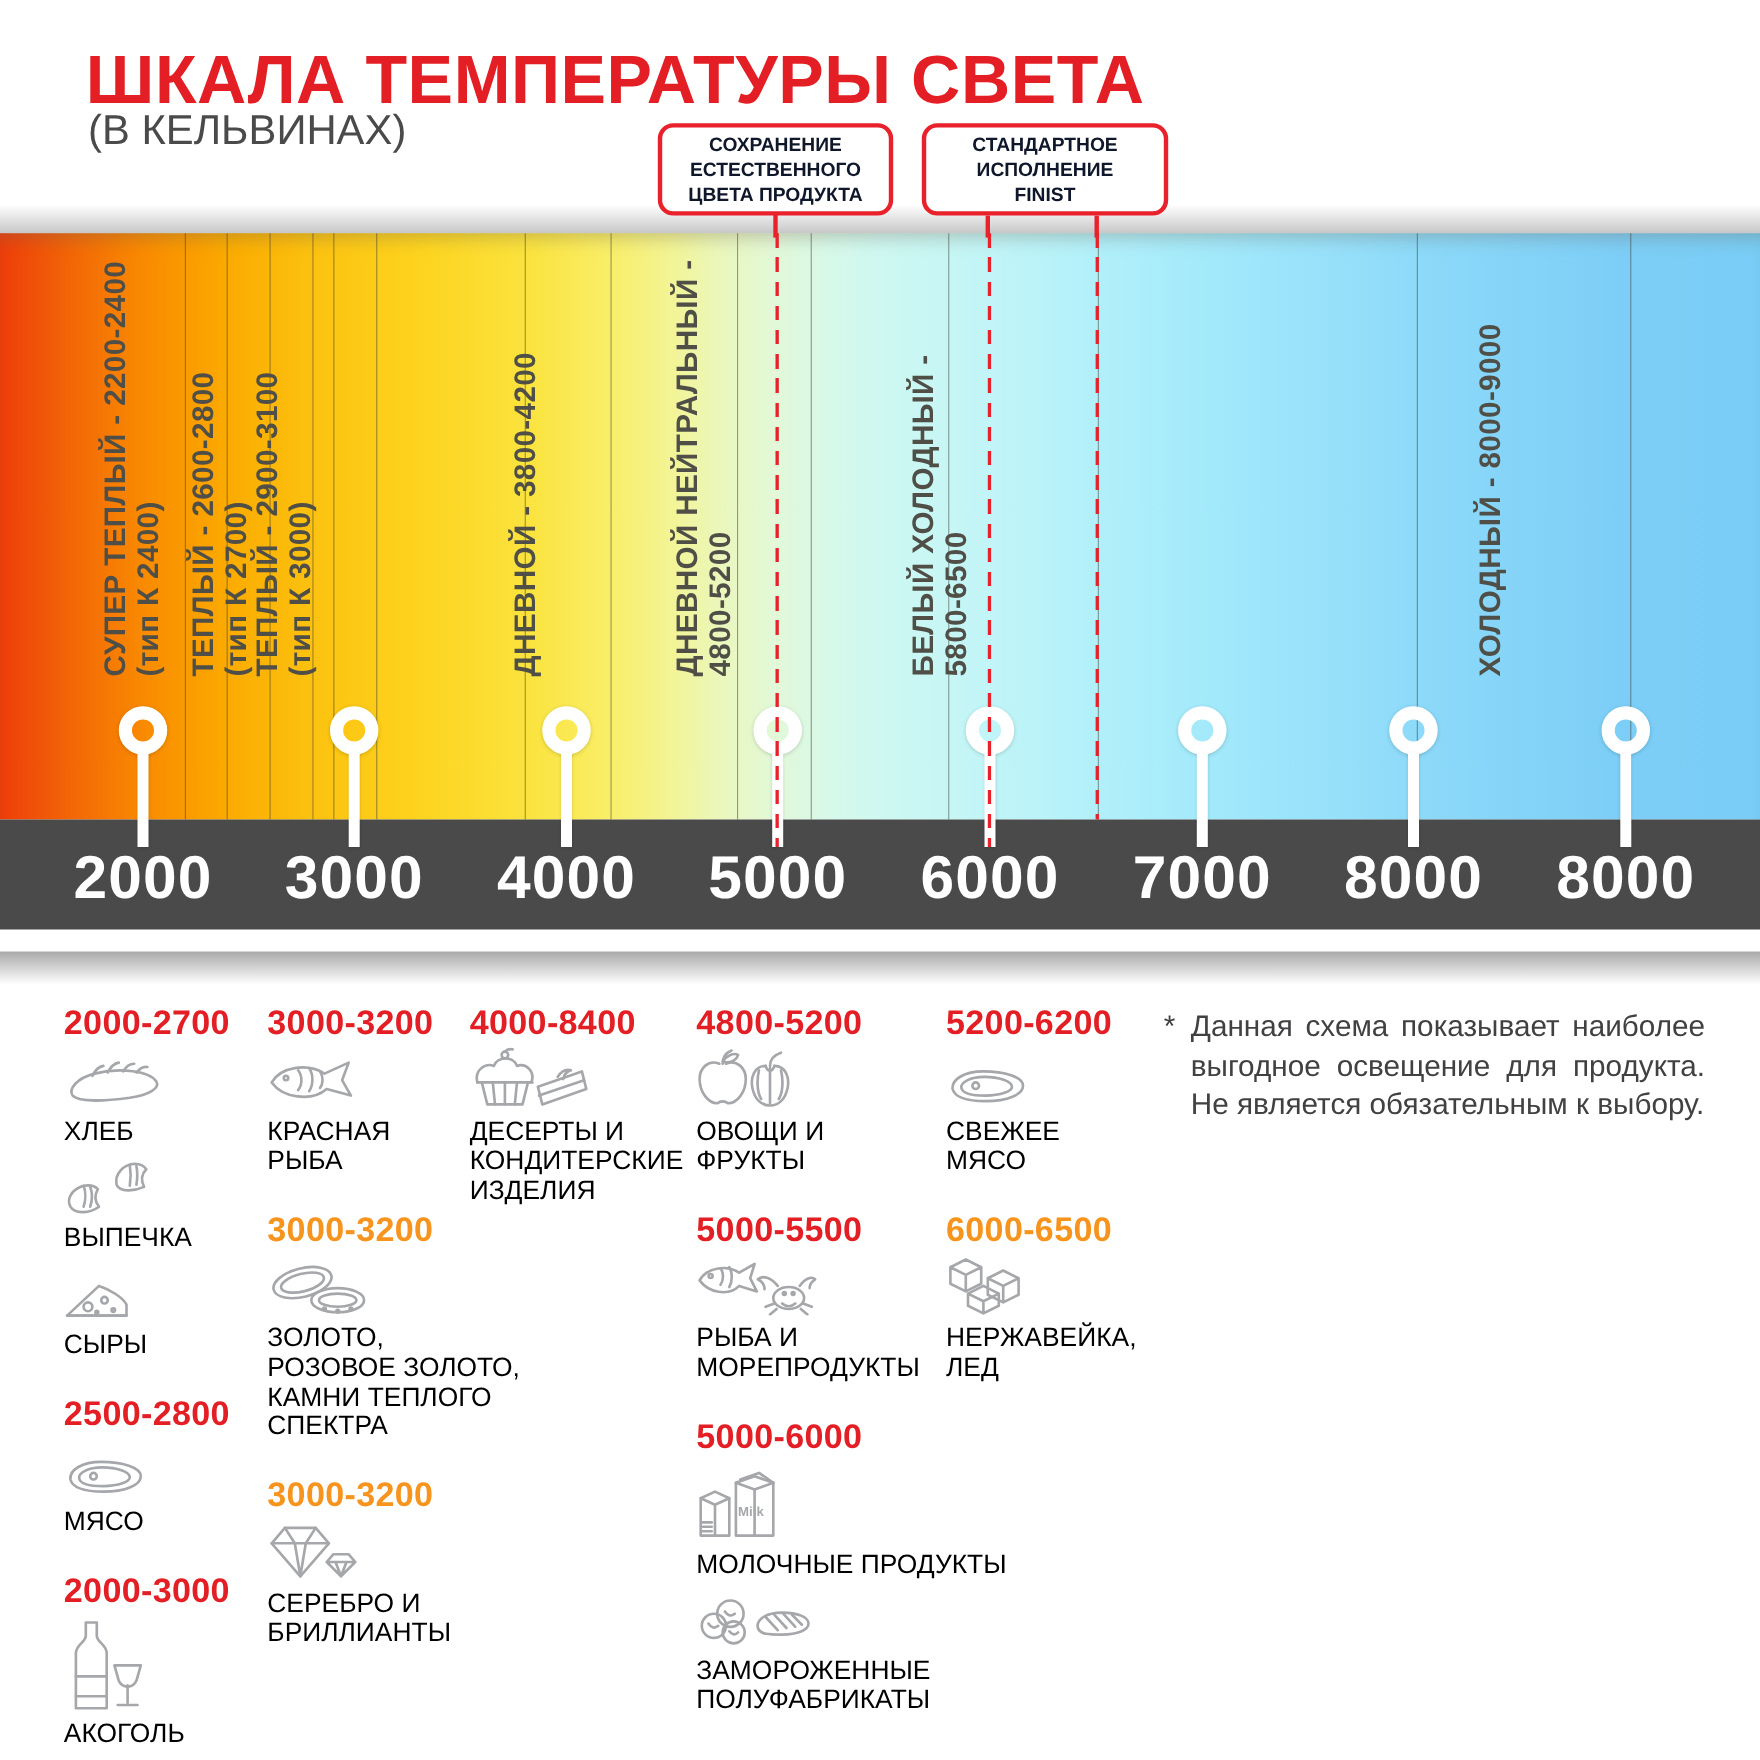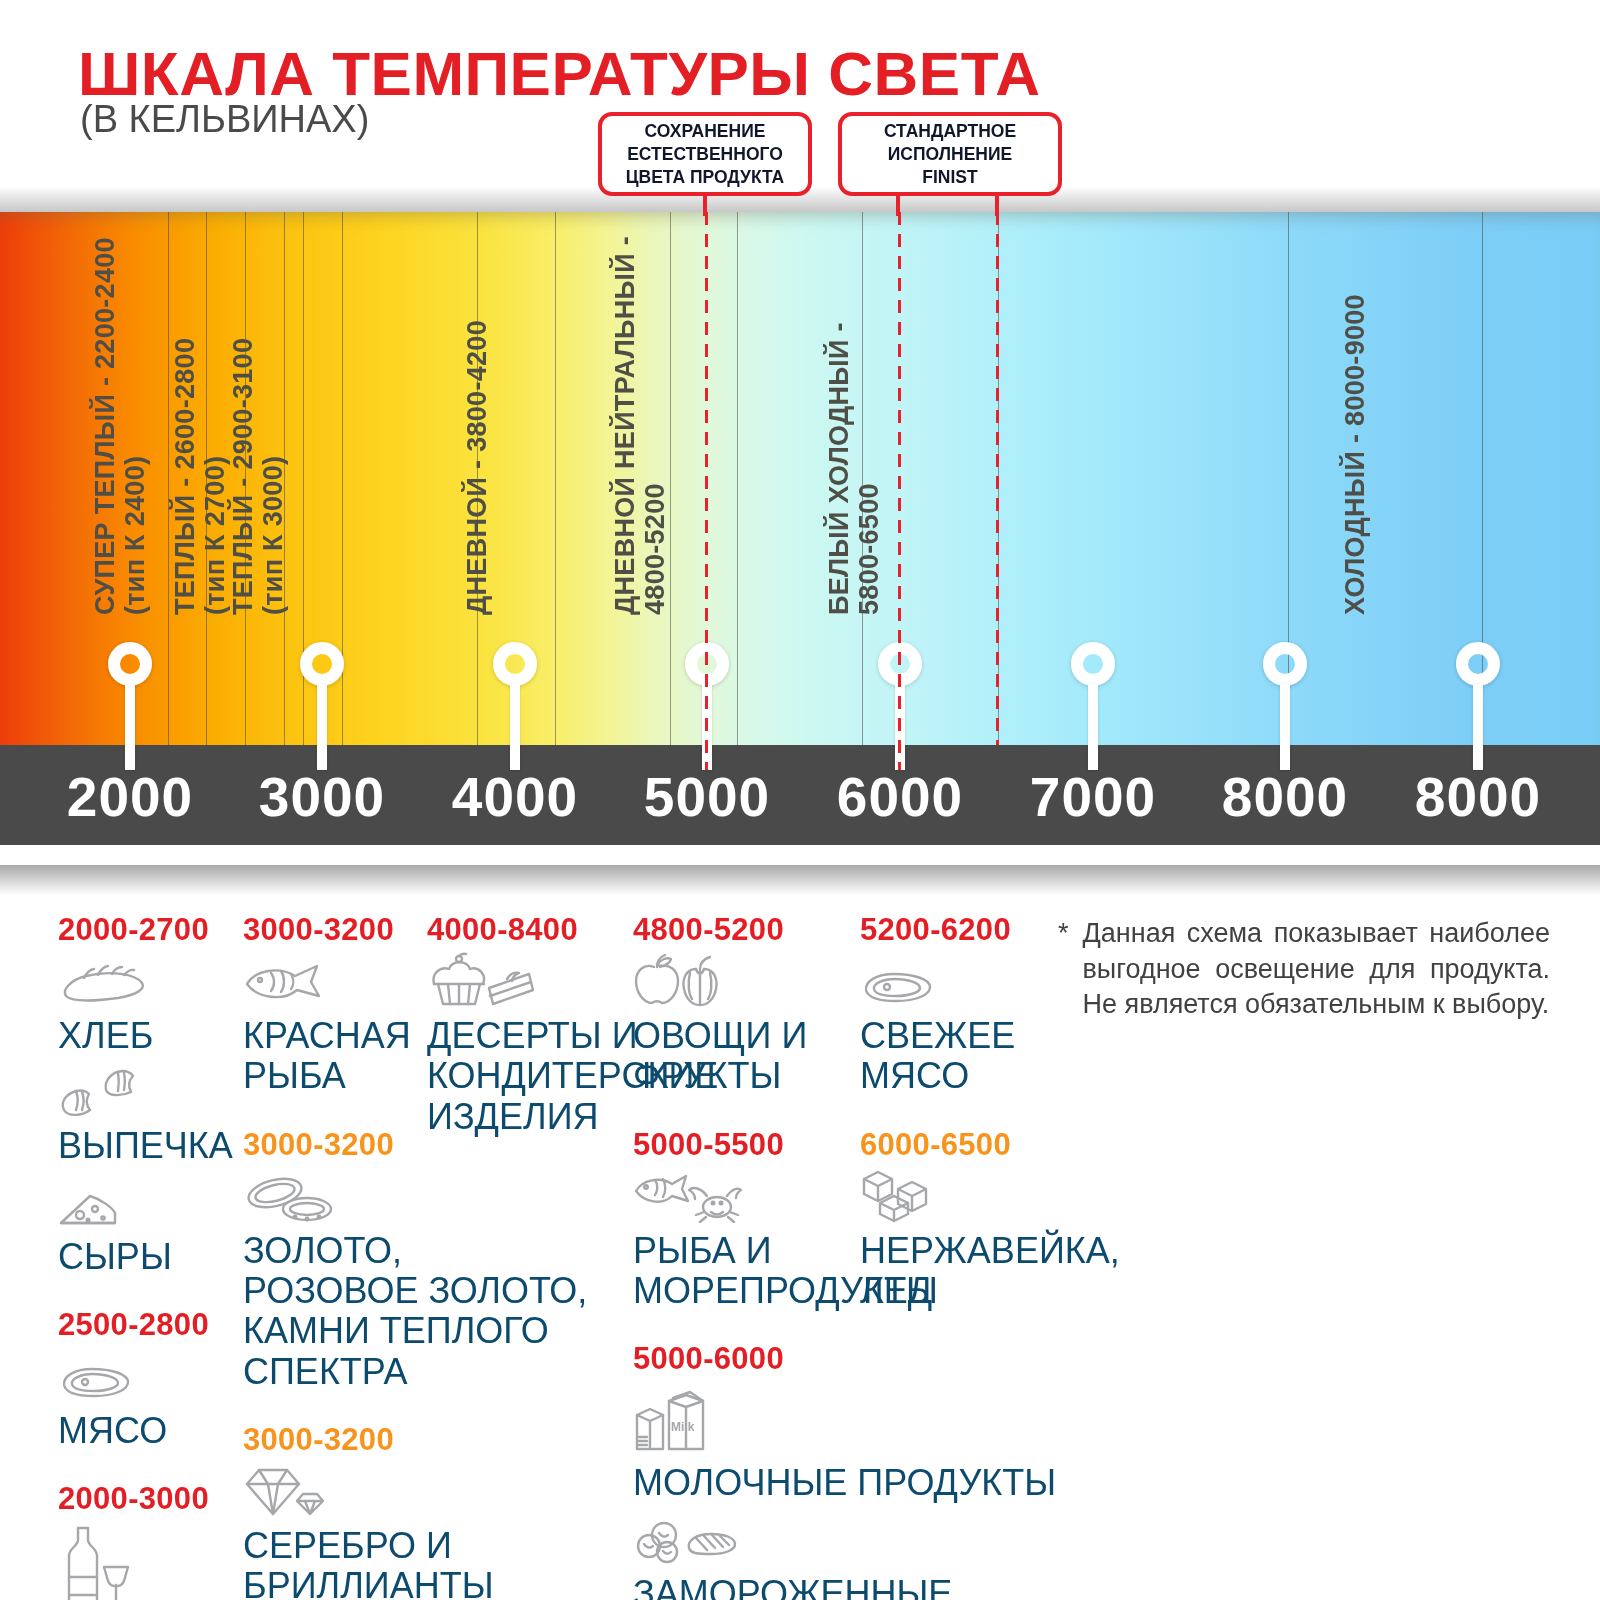--- a/index.html
+++ b/index.html
@@ -41,21 +41,21 @@
   .tick{position:absolute;top:20px;width:200px;text-align:center;font-size:55px;font-weight:700;
         color:#fff;letter-spacing:1px;}
   
   .pcol{position:absolute;top:912px;}
   .prange{font-size:31px;font-weight:700;margin:0 0 6px 0;letter-spacing:.3px;}
   .red{color:#e31e24;} .orange{color:#f7941d;}
   .pgroup{margin-bottom:30px;}
   .pitem{margin-bottom:8px;}
   .picon{height:54px;display:flex;align-items:flex-end;margin:4px 0 8px 0;}
   .picon.tall{height:86px;} .picon.med{height:72px;}
-  .plabel{font-size:36px;color:#0c4a6e;line-height:1.12;white-space:pre;margin:0;}
+  .plabel{font-size:24px;color:#000000;line-height:1.12;white-space:pre;margin:0;}
   svg.ic{stroke:#a5a7aa;fill:none;stroke-width:2.4;stroke-linecap:round;stroke-linejoin:round;}
   svg.ic text{fill:#a5a7aa;stroke:none;font-family:"Liberation Sans",sans-serif;font-weight:700;}
   
   .footnote{position:absolute;left:1058px;top:916px;width:492px;display:flex;gap:14px;
             font-size:27px;color:#414042;line-height:1.32;}
   .footnote .fmark{flex:0 0 auto;font-weight:400;}
   .footnote p{margin:0;text-align:justify;}
 </style>
 </head>
 <body>

